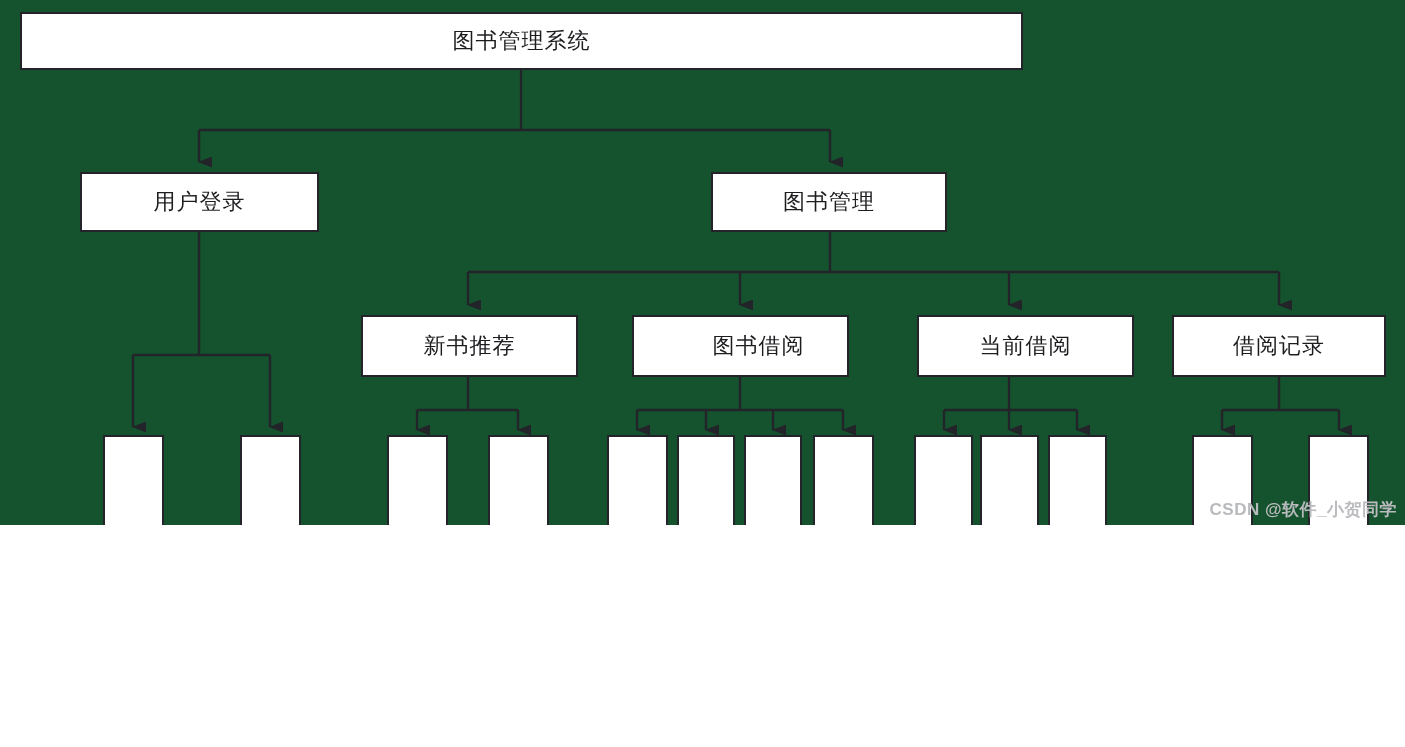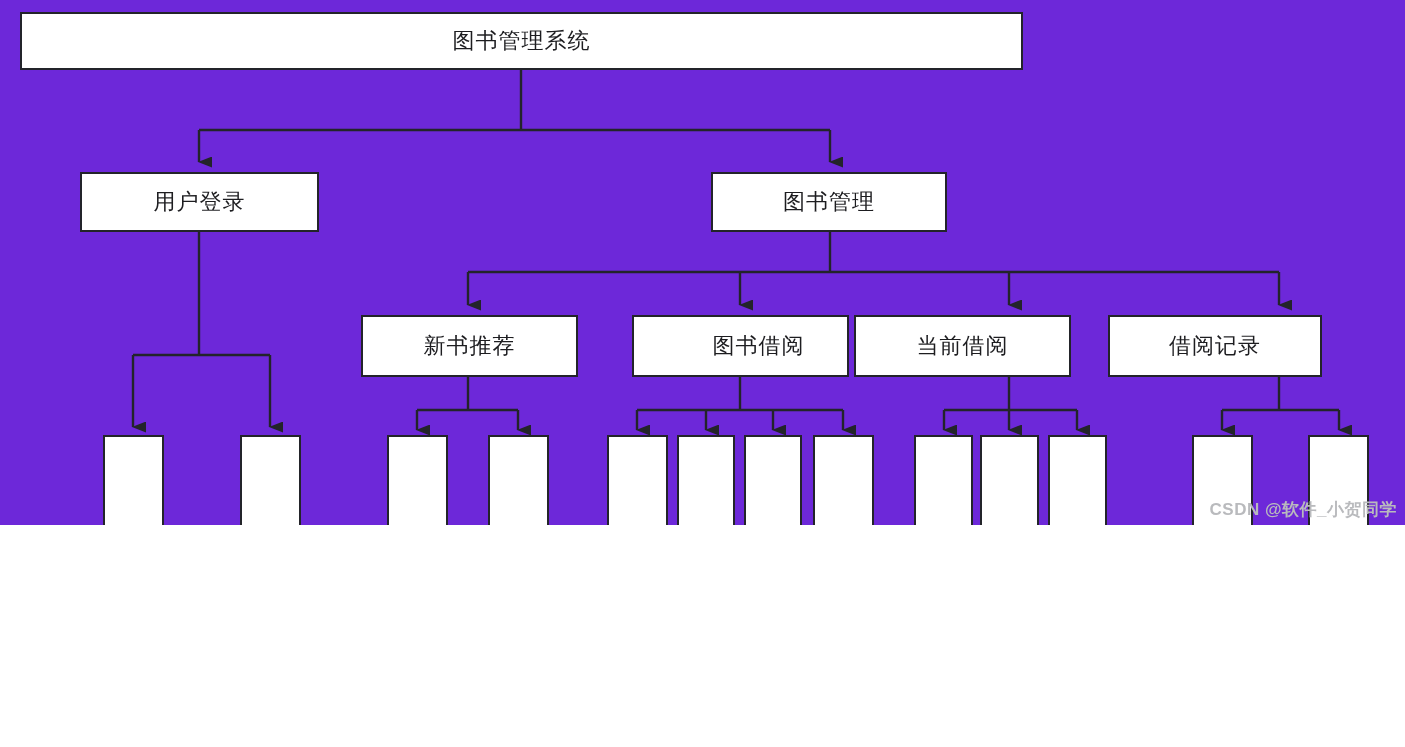--- a/index.html
+++ b/index.html
@@ -7,21 +7,21 @@
     padding: 0;
     background: #ffffff;
   }
   body {
     font-family: "Liberation Sans", "DejaVu Sans", sans-serif;
   }
   #canvas {
     position: relative;
     width: 1405px;
     height: 525px;
-    background: #6d28d9;
+    background: #14532d;
     overflow: hidden;
   }
   svg#edges {
     position: absolute;
     left: 0;
     top: 0;
     width: 1405px;
     height: 747px;
     pointer-events: none;
   }
@@ -130,23 +130,23 @@
   <div class="node horiz" style="left:20px; top:12px; width:1003px; height:58px;">图书管理系统</div>
 
   <div class="node horiz" style="left:80px; top:172px; width:239px; height:60px;">用户登录</div>
 
   <div class="node horiz" style="left:361px; top:315px; width:217px; height:62px;">新书推荐</div>
 
   <div class="node horiz" style="left:711px; top:172px; width:236px; height:60px;">图书管理</div>
 
   <div class="node horiz" style="left:632px; top:315px; width:217px; height:62px;padding-left:36px;">图书借阅</div>
 
-  <div class="node horiz" style="left:854px; top:315px; width:217px; height:62px;">当前借阅</div>
-
-  <div class="node horiz" style="left:1108px; top:315px; width:214px; height:62px;">借阅记录</div>
+  <div class="node horiz" style="left:917px; top:315px; width:217px; height:62px;">当前借阅</div>
+
+  <div class="node horiz" style="left:1172px; top:315px; width:214px; height:62px;">借阅记录</div>
 
   <div class="node vert" style="left:103px; top:435px; width:61px; height:300px;">
     <span class="vtext">用户登录</span>
   </div>
 
   <div class="node vert" style="left:240px; top:435px; width:61px; height:300px;">
     <span class="vtext">注销登录</span>
   </div>
 
   <div class="node vert" style="left:387px; top:435px; width:61px; height:300px;">

